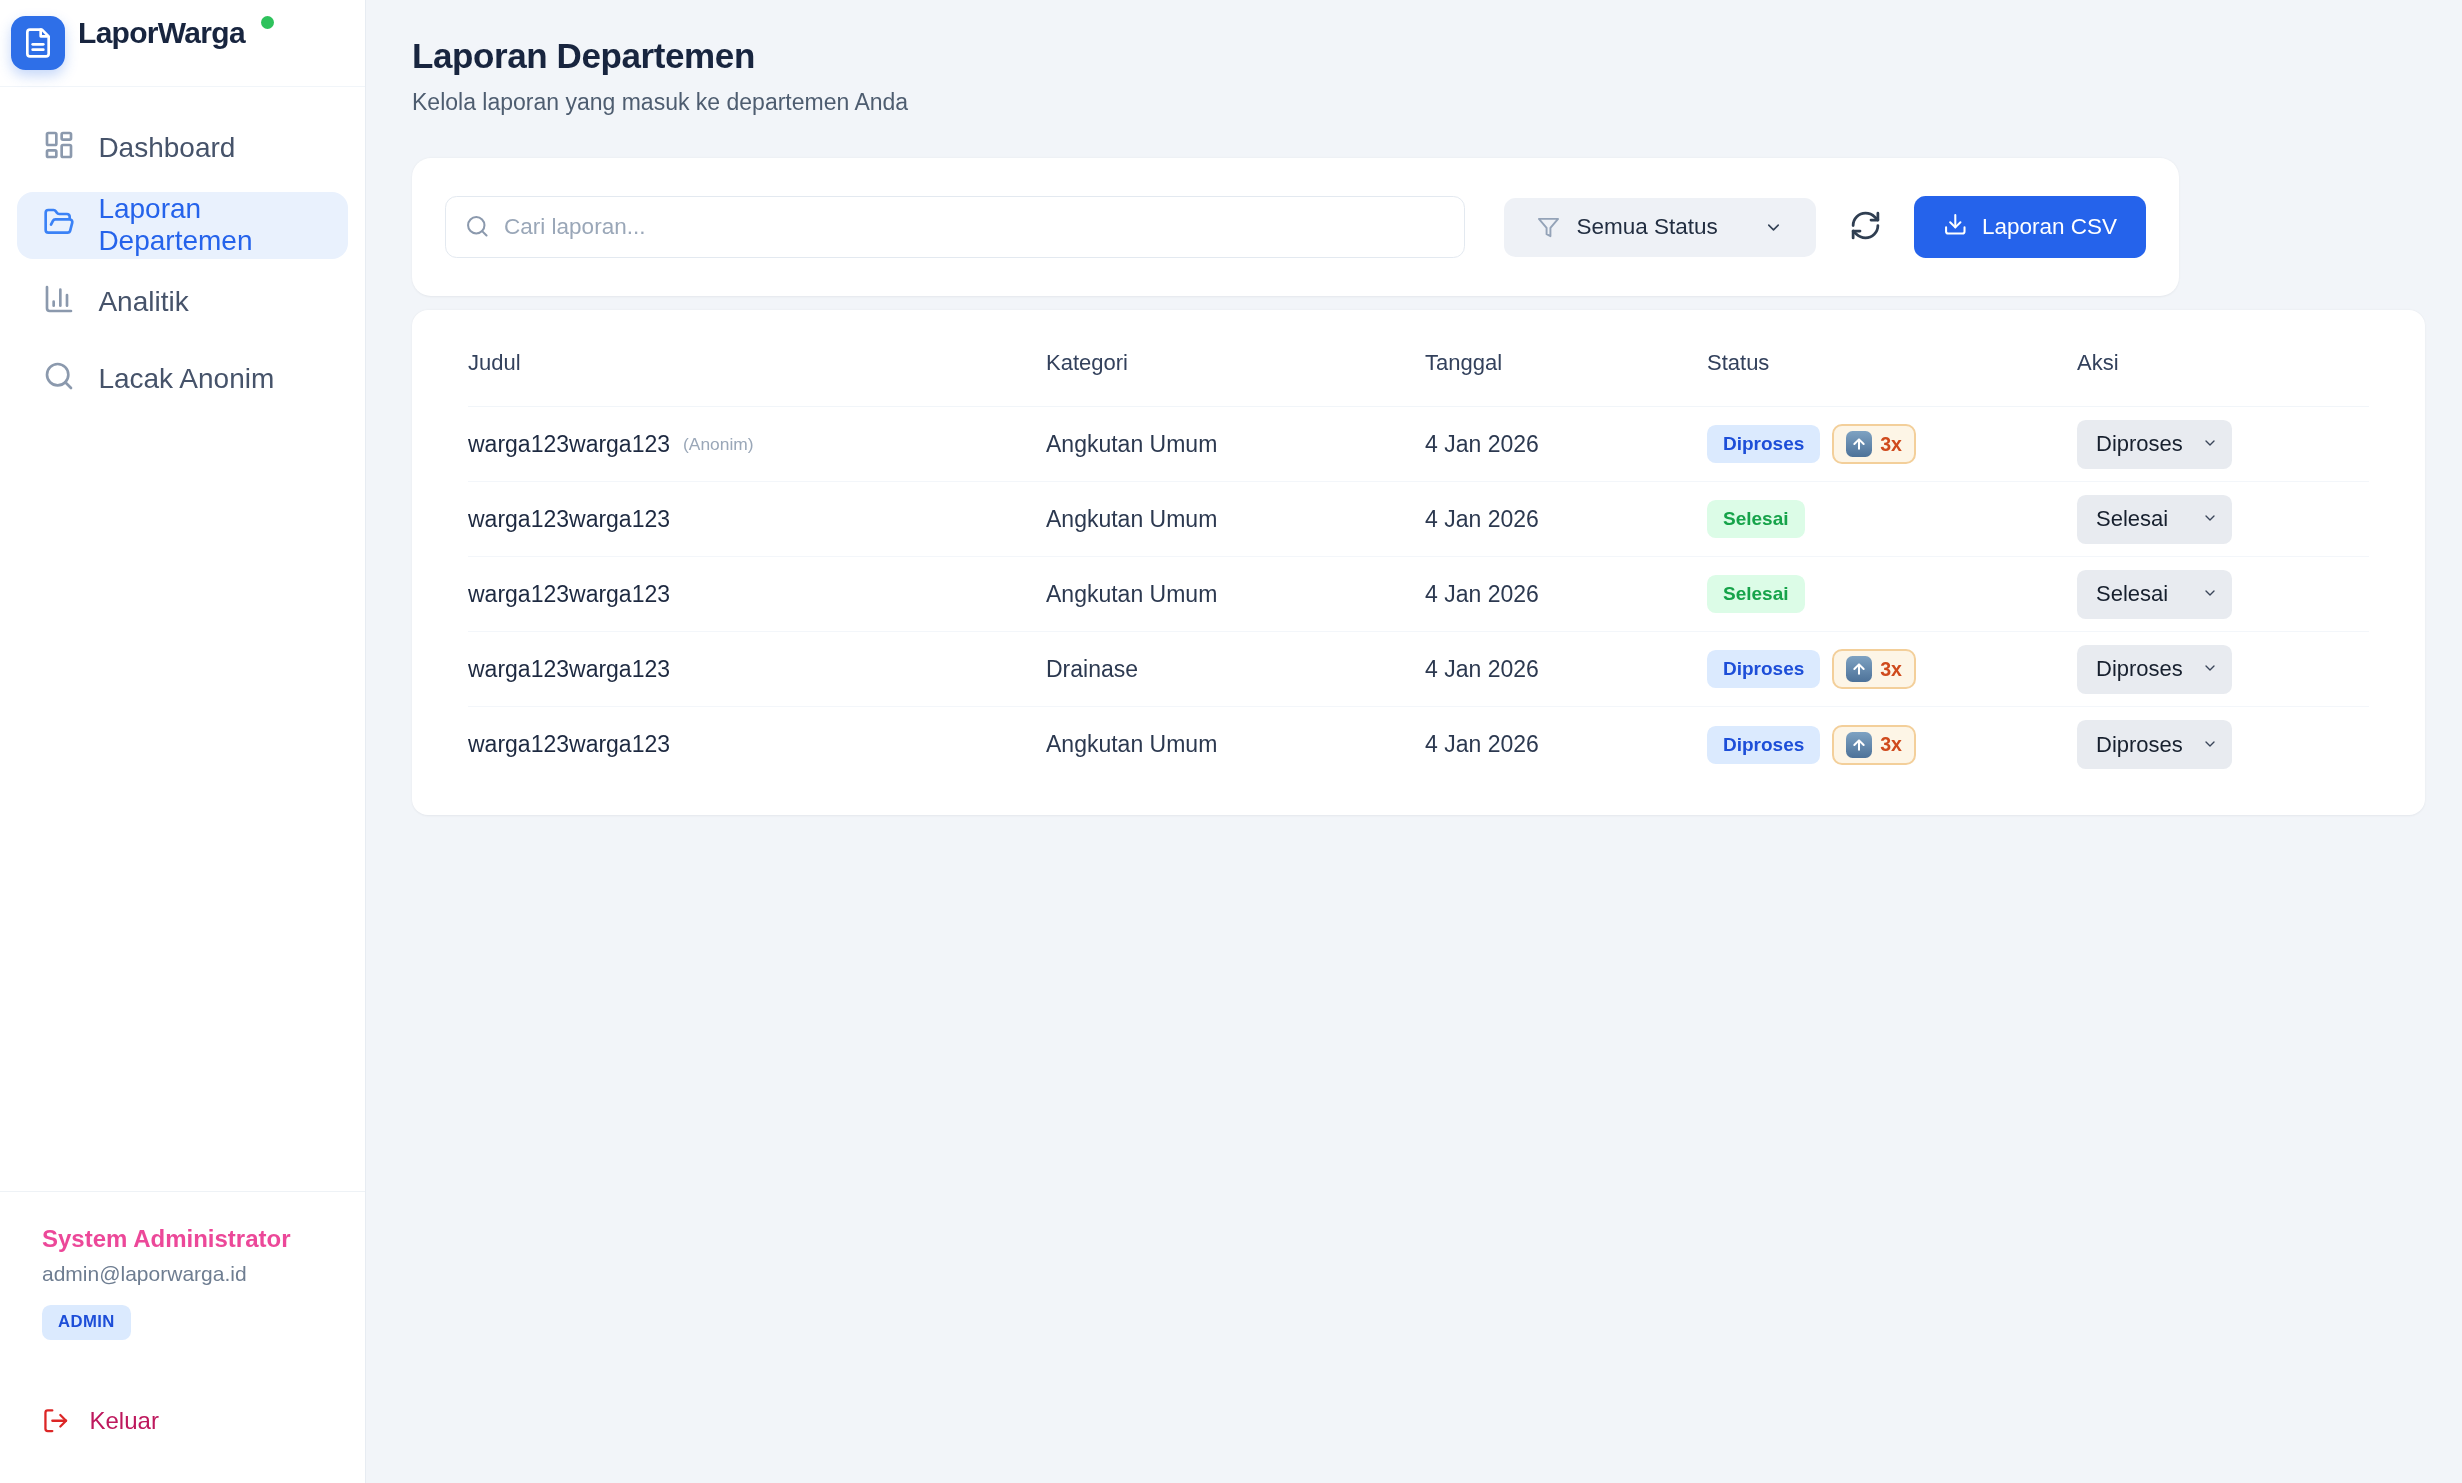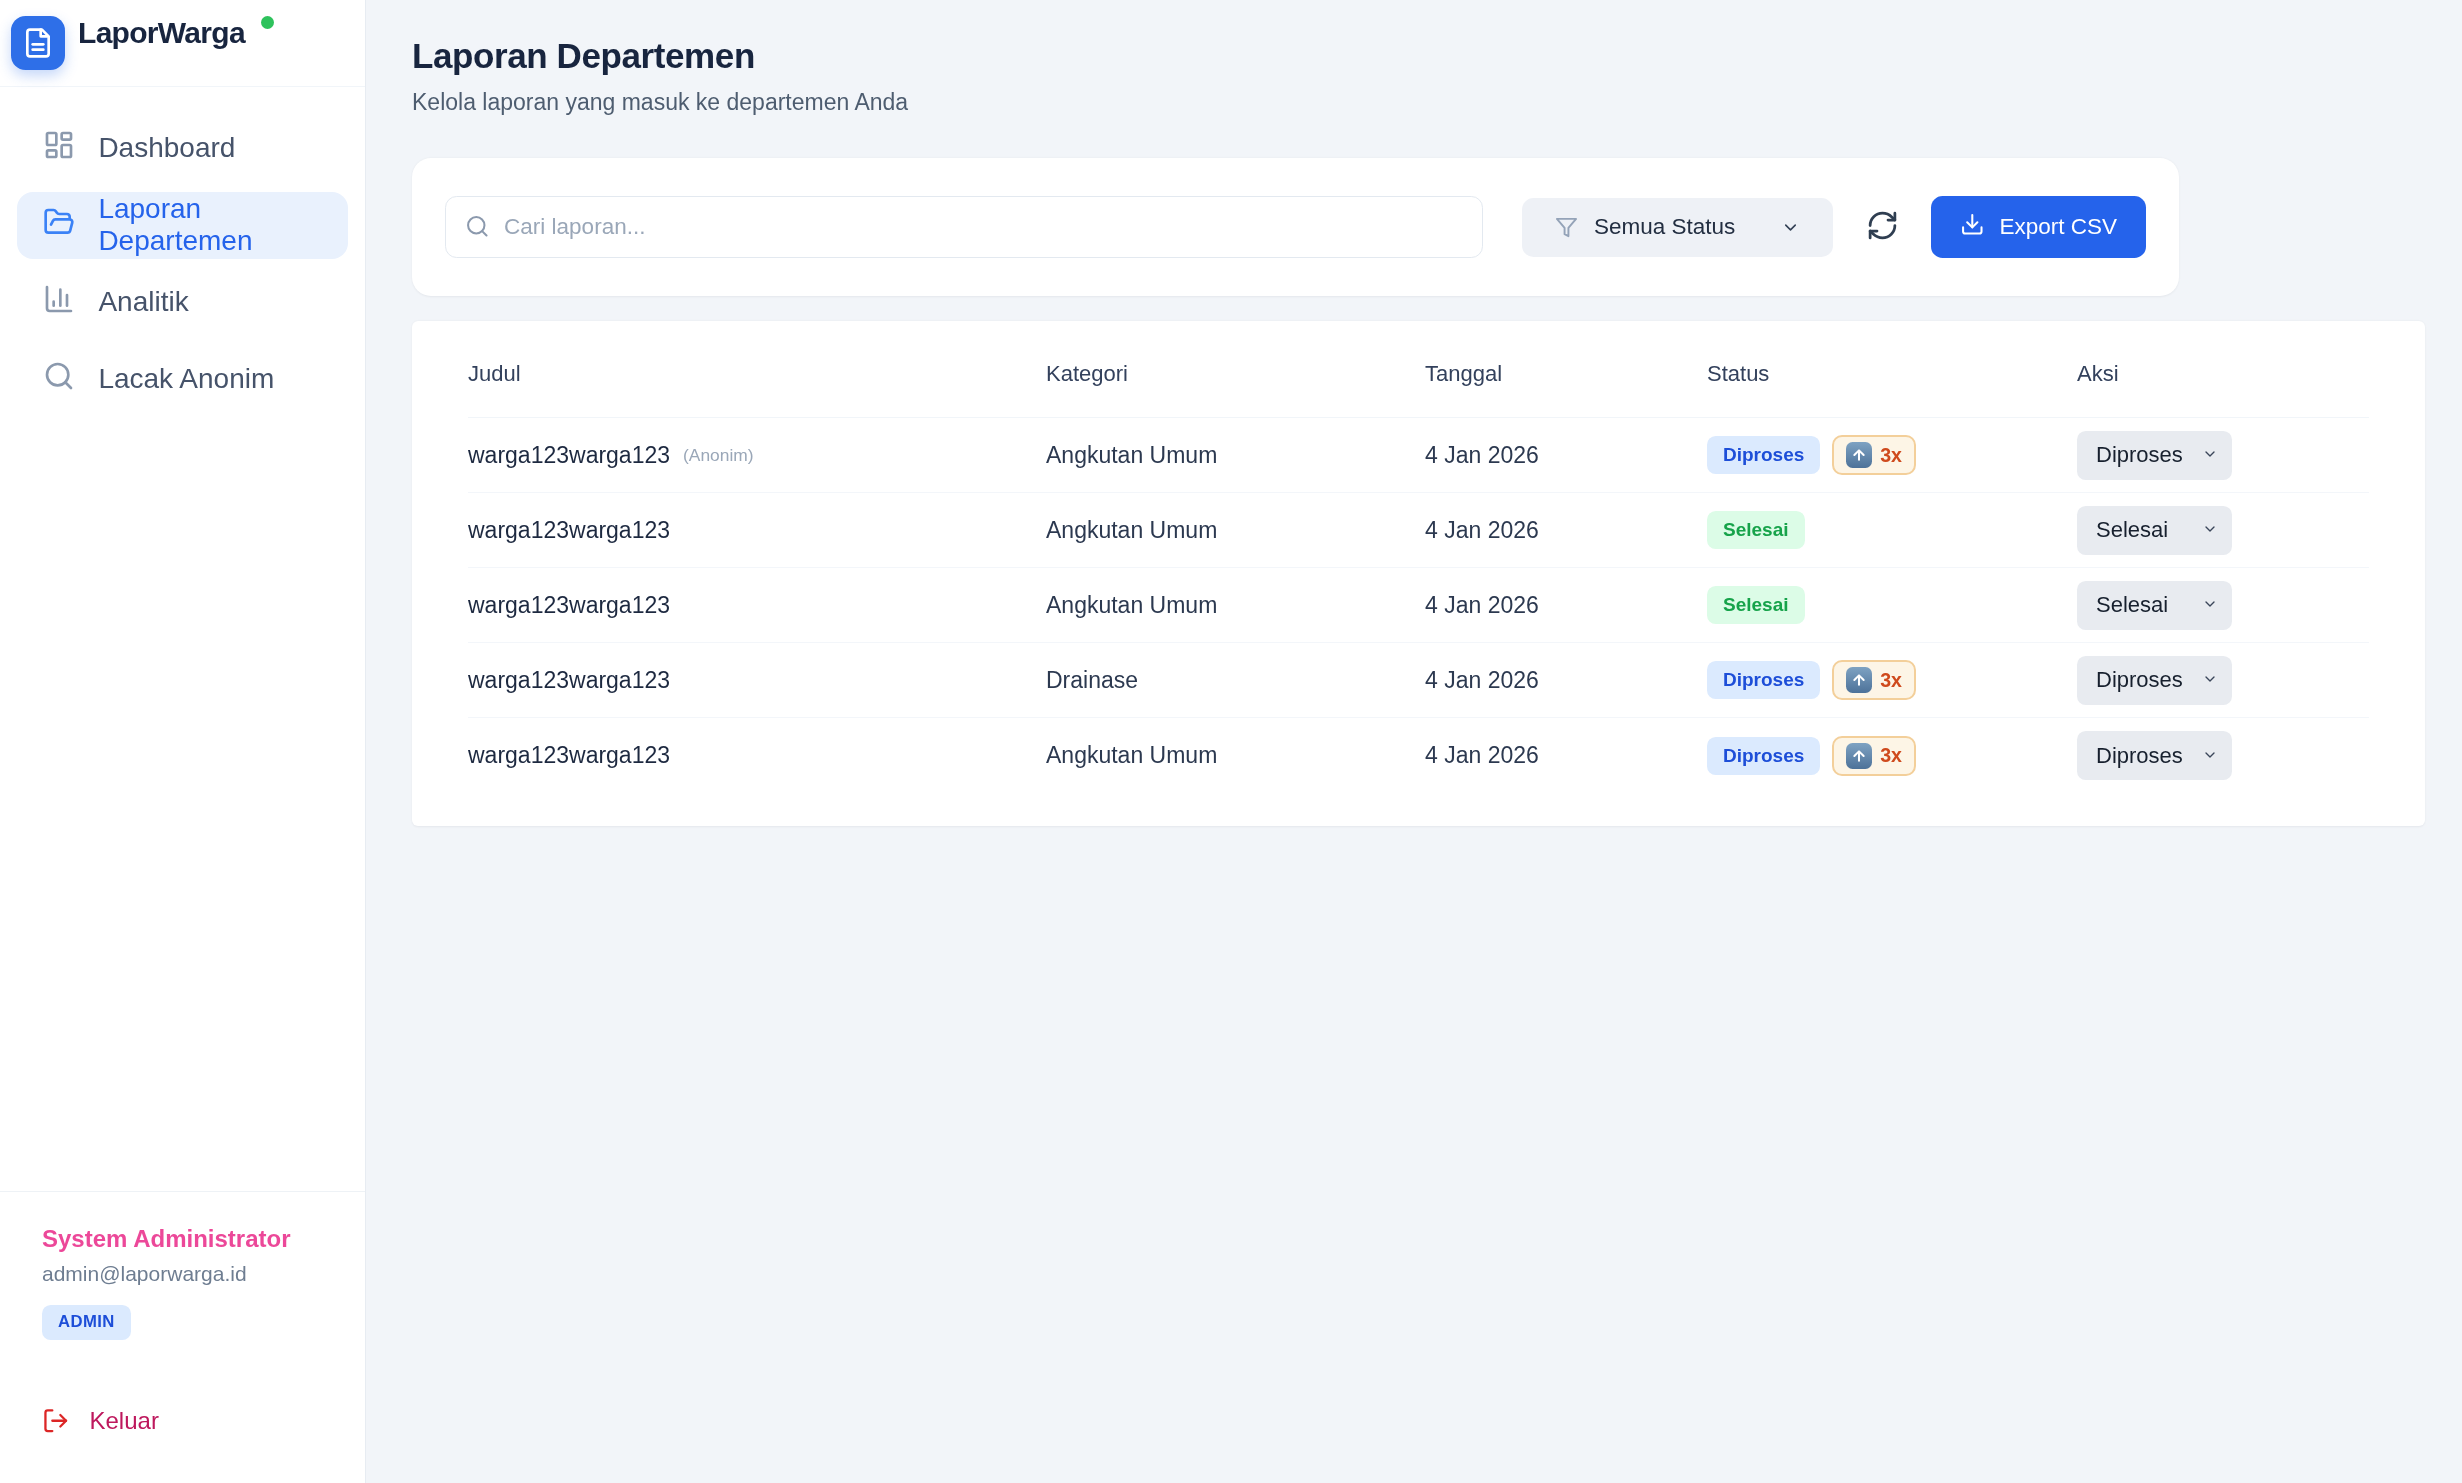--- a/index.html
+++ b/index.html
@@ -83,21 +83,21 @@
 
   .export-btn {
     margin-left:32px; height:62px; padding:0 29px; background:#2563eb; border:none;
     border-radius:11.6px; display:flex; align-items:center; gap:14.5px;
     color:#fff; font-size:22.5px; font-family:inherit; cursor:pointer;
   }
   .export-btn svg { width:24.6px; height:24.6px; stroke:#fff; }
 
   
   .table-card {
-    margin-top:25px; width:2013px; background:#fff; border-radius:6px;
+    margin-top:14px; width:2013px; background:#fff; border-radius:16px;
     box-shadow:0 0.7px 2.2px rgba(15,23,42,.06); padding:10px 56px 33px;
   }
   .thead, .trow { display:grid; grid-template-columns:578px 379px 282px 370px 1fr; align-items:center; }
   .thead { height:87px; border-bottom:0.7px solid #f1f5f9; font-size:22px; color:#33415c; }
   .trow { height:75px; border-bottom:0.7px solid #f3f6fa; font-size:23px; color:#2c3950; }
   .trow:last-child { border-bottom:none; }
   .cell-judul { display:flex; align-items:center; gap:13px; color:#1d2940; font-weight:500; }
   .anon { font-size:17.4px; color:#9aa7b8; font-weight:400; }
   .cell-status { display:flex; align-items:center; gap:11.6px; }
   .pill { padding:8px 16px; border-radius:8.7px; font-size:19px; font-weight:600; }
@@ -240,21 +240,21 @@
       </button>
 
       <button class="export-btn">
         <span>
           <svg viewBox="0 0 24 24">
               <path d="M21 15v4a2 2 0 0 1-2 2H5a2 2 0 0 1-2-2v-4"></path>
               <polyline points="7 10 12 15 17 10"></polyline>
               <line x1="12" x2="12" y1="15" y2="3"></line>
             </svg>
         </span>
-        <span>Export CSV</span>
+        <span>Laporan CSV</span>
       </button>
     </div>
 
     <div class="table-card">
       <div class="thead">
         <span>Judul</span>
         <span>Kategori</span>
         <span>Tanggal</span>
         <span>Status</span>
         <span>Aksi</span>

